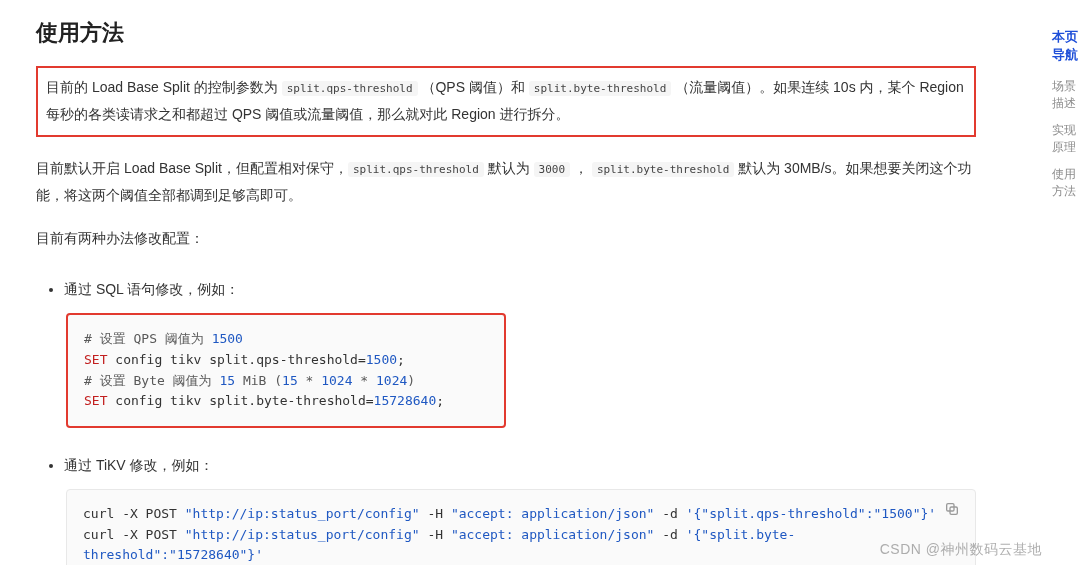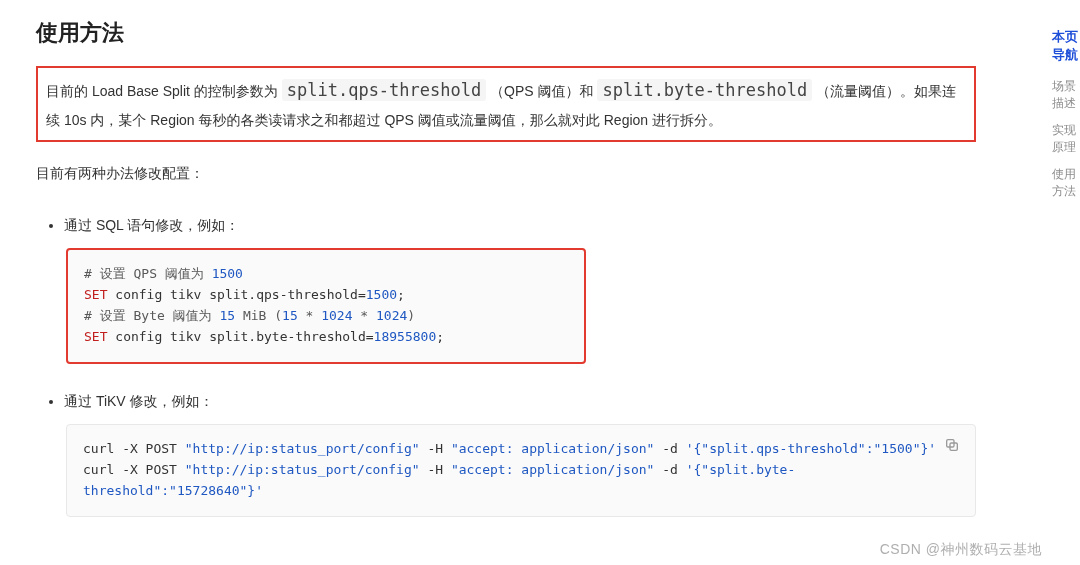--- a/index.html
+++ b/index.html
@@ -59,21 +59,21 @@
     border: 2px solid #e23a2f;
     padding: 6px 8px 2px 8px;
     margin-bottom: 18px;
   }
   .red-box-1 p { margin-bottom: 4px; }
   code.inline {
     font-family: "Consolas", "Menlo", "Monaco", monospace;
     background: #f5f5f5;
     padding: 1px 5px;
     border-radius: 3px;
-    font-size: 17px;
+    font-size: 11px;
     color: #444;
   }
   ul {
     list-style: disc;
     padding-left: 28px;
     margin-bottom: 10px;
   }
   li {
     font-size: 14px;
     line-height: 1.9;
@@ -87,21 +87,21 @@
     border-radius: 4px;
     padding: 14px 16px;
     margin: 8px 0 18px 30px;
     font-family: "Consolas", "Menlo", "Monaco", monospace;
     font-size: 13px;
     line-height: 1.6;
     overflow: hidden;
   }
   .code-block.red-border {
     border: 2px solid #e23a2f;
-    width: 520px;
+    width: 440px;
   }
   .code-block.wide {
     margin-left: 30px;
     width: 910px;
   }
   .copy-btn {
     position: absolute;
     top: 8px;
     right: 10px;
     width: 26px;
@@ -135,33 +135,36 @@
   <div class="main">
 
     <h1 class="sec">使用方法</h1>
 
     <div class="red-box-1">
       <p>
         <span>目前的 Load Base Split 的控制参数为 </span><code class="inline">split.qps-threshold</code><span> （QPS 阈值）和 </span><code class="inline">split.byte-threshold</code><span> （流量阈值）。如果连续 10s 内，某个 Region 每秒的各类读请求之和都超过 QPS 阈值或流量阈值，那么就对此 Region 进行拆分。</span>
       </p>
     </div>
 
+    <p>
+      <span>目前默认开启 Load Base Split，但配置相对保守，</span><code class="inline">split.qps-threshold</code><span> 默认为 </span><code class="inline">3000</code><span> ， </span><code class="inline">split.byte-threshold</code><span> 默认为 30MB/s。如果想要关闭这个功能，将这两个阈值全部都调到足够高即可。</span>
+    </p>
 
     <p>目前有两种办法修改配置：</p>
 
     <ul>
       <li>通过 SQL 语句修改，例如：</li>
     </ul>
 
     <div class="code-block red-border">
 
       <div><span class="cmt"># 设置 QPS 阈值为 </span><span class="num">1500</span></div>
       <div><span class="kw">SET</span><span> config tikv split.qps-threshold=</span><span class="num">1500</span>;</div>
       <div><span class="cmt"># 设置 Byte 阈值为 </span><span class="num">15</span><span class="cmt"> MiB (</span><span class="num">15</span><span class="cmt"> * </span><span class="num">1024</span><span class="cmt"> * </span><span class="num">1024</span><span class="cmt">)</span></div>
-      <div><span class="kw">SET</span><span> config tikv split.byte-threshold=</span><span class="num">18955800</span>;</div>
+      <div><span class="kw">SET</span><span> config tikv split.byte-threshold=</span><span class="num">15728640</span>;</div>
     </div>
 
     <ul>
       <li>通过 TiKV 修改，例如：</li>
     </ul>
 
     <div class="code-block wide">
       <button class="copy-btn">
         <span>
           <svg viewBox="0 0 24 24" fill="none" stroke="currentColor" stroke-width="2">

